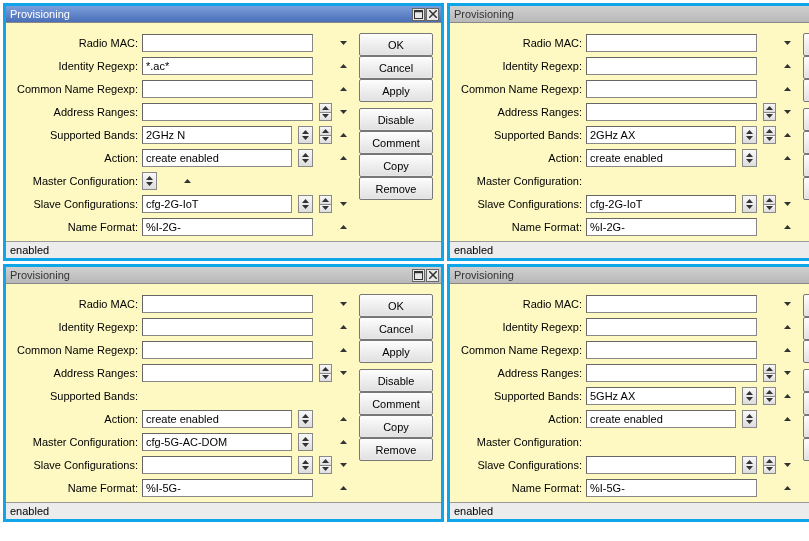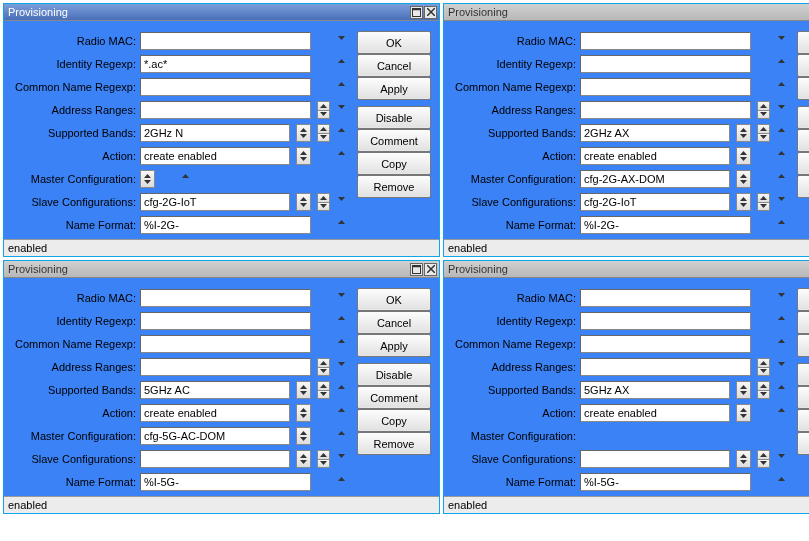--- a/index.html
+++ b/index.html
@@ -12,22 +12,22 @@
     color: #000;
     width: 809px;
   }
   .grid {
     display: grid;
     grid-template-columns: 1fr 1fr;
     grid-template-rows: 1fr 1fr;
     gap: 3px;
   }
   .window {
-    border: 1px solid #0ea5e9;
-    background: #3b82f6;
+    border: 3px solid #0ea5e9;
+    background: #fef9c3;
     display: flex;
     flex-direction: column;
   }
   .titlebar {
     height: 17px;
     background: linear-gradient(to bottom, #d0d0d0, #b8b8b8);
     display: flex;
     align-items: center;
     padding: 0 2px 0 4px;
     font-size: 11px;
@@ -72,21 +72,21 @@
   }
   .lbl {
     width: 128px;
     text-align: right;
     padding-right: 4px;
     white-space: nowrap;
   }
   .input-wrap {
     flex: 1;
     display: flex;
-    align-items: flex-start;
+    align-items: center;
     gap: 6px;
   }
   .txt {
     flex: 1;
     height: 18px;
     border: 1px solid #888;
     border-top-color:#666; border-left-color:#666;
     background: #fff;
     padding: 0 3px;
     font-family: inherit;
@@ -462,35 +462,20 @@
               <span style="width:13px"></span>
               <span class="ind">
                 <svg width="7" height="4" viewBox="0 0 7 4">
                   <path d="M0 4 L7 4 L3.5 0 Z" fill="#333"></path>
                 </svg>
               </span>
             </span>
   </div>
         <div class="row">
     <span class="lbl">Master Configuration:</span>
-    <span class="input-wrap">
-              <input class="txt" value="cfg-2G-AX-DOM" style="">
-              <span class="dd-btn">
-                <svg width="7" height="10" viewBox="0 0 7 10">
-                  <path d="M0 4 L7 4 L3.5 0 Z" fill="#333"></path>
-                  <path d="M0 6 L7 6 L3.5 10 Z" fill="#333"></path>
-                </svg>
-              </span>
-              <span style="width:13px"></span>
-              <span class="ind">
-                <svg width="7" height="4" viewBox="0 0 7 4">
-                  <path d="M0 4 L7 4 L3.5 0 Z" fill="#333"></path>
-                </svg>
-              </span>
-            </span>
   </div>
         <div class="row">
     <span class="lbl">Slave Configurations:</span>
     <span class="input-wrap">
               <input class="txt" value="cfg-2G-IoT" style="">
               <span class="dd-btn">
                 <svg width="7" height="10" viewBox="0 0 7 10">
                   <path d="M0 4 L7 4 L3.5 0 Z" fill="#333"></path>
                   <path d="M0 6 L7 6 L3.5 10 Z" fill="#333"></path>
                 </svg>
@@ -612,46 +597,20 @@
               </span>
               <span class="ind">
                 <svg width="7" height="4" viewBox="0 0 7 4">
                   <path d="M0 0 L7 0 L3.5 4 Z" fill="#333"></path>
                 </svg>
               </span>
             </span>
   </div>
         <div class="row">
     <span class="lbl">Supported Bands:</span>
-    <span class="input-wrap">
-              <input class="txt" value="5GHz AC" style="">
-              <span class="dd-btn">
-                <svg width="7" height="10" viewBox="0 0 7 10">
-                  <path d="M0 4 L7 4 L3.5 0 Z" fill="#333"></path>
-                  <path d="M0 6 L7 6 L3.5 10 Z" fill="#333"></path>
-                </svg>
-              </span>
-              <span class="spin">
-                <div>
-                  <svg width="7" height="4" viewBox="0 0 7 4">
-                    <path d="M0 4 L7 4 L3.5 0 Z" fill="#333"></path>
-                  </svg>
-                </div>
-                <div>
-                  <svg width="7" height="4" viewBox="0 0 7 4">
-                    <path d="M0 0 L7 0 L3.5 4 Z" fill="#333"></path>
-                  </svg>
-                </div>
-              </span>
-              <span class="ind">
-                <svg width="7" height="4" viewBox="0 0 7 4">
-                  <path d="M0 4 L7 4 L3.5 0 Z" fill="#333"></path>
-                </svg>
-              </span>
-            </span>
   </div>
         <div class="row">
     <span class="lbl">Action:</span>
     <span class="input-wrap">
               <input class="txt" value="create enabled" style="">
               <span class="dd-btn">
                 <svg width="7" height="10" viewBox="0 0 7 10">
                   <path d="M0 4 L7 4 L3.5 0 Z" fill="#333"></path>
                   <path d="M0 6 L7 6 L3.5 10 Z" fill="#333"></path>
                 </svg>

